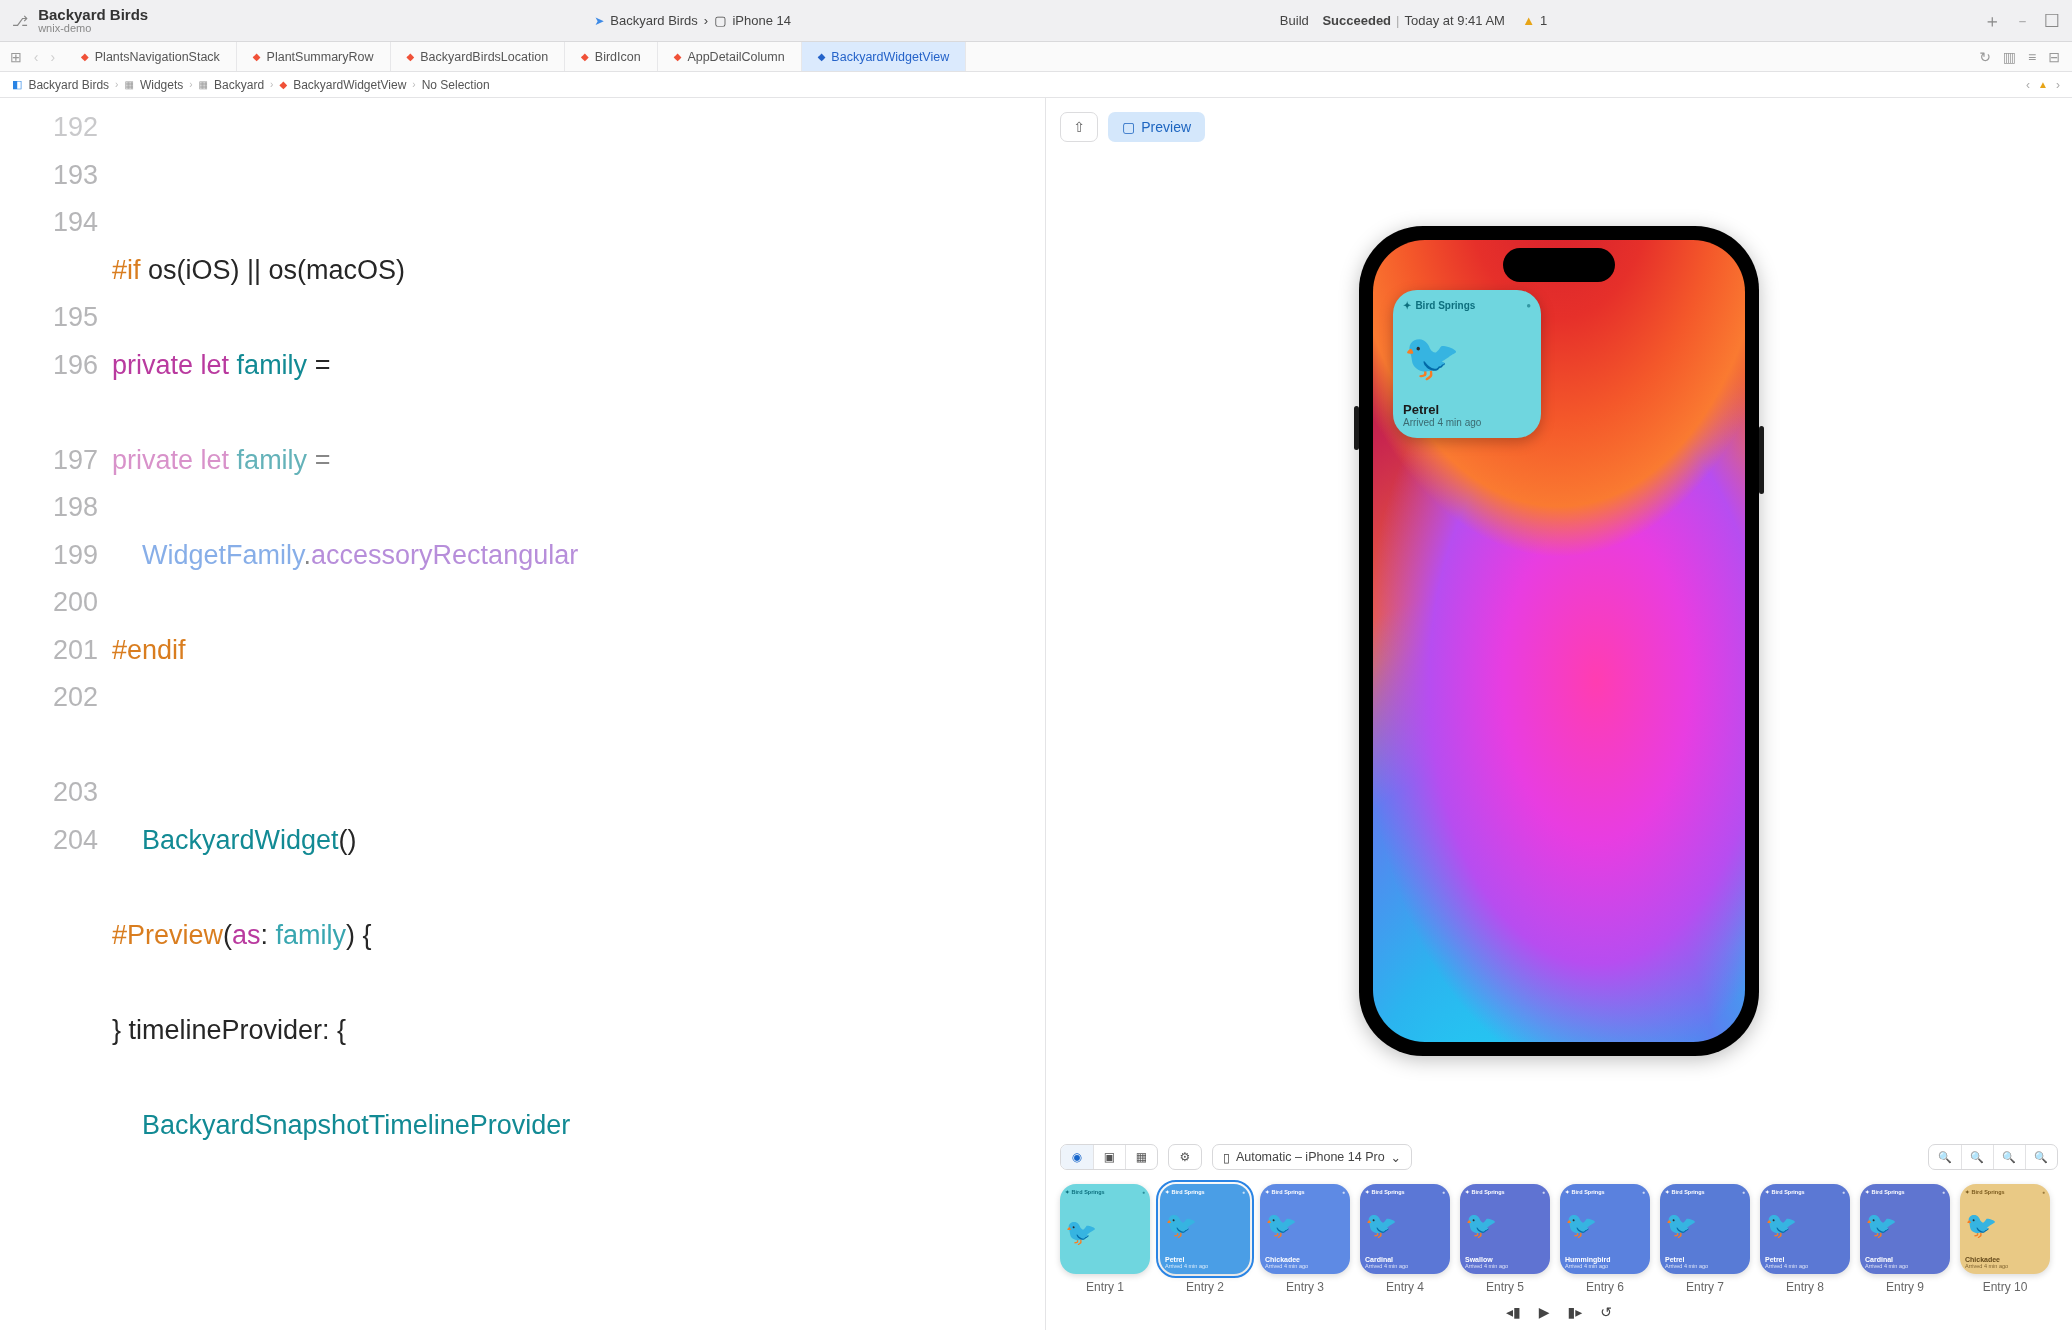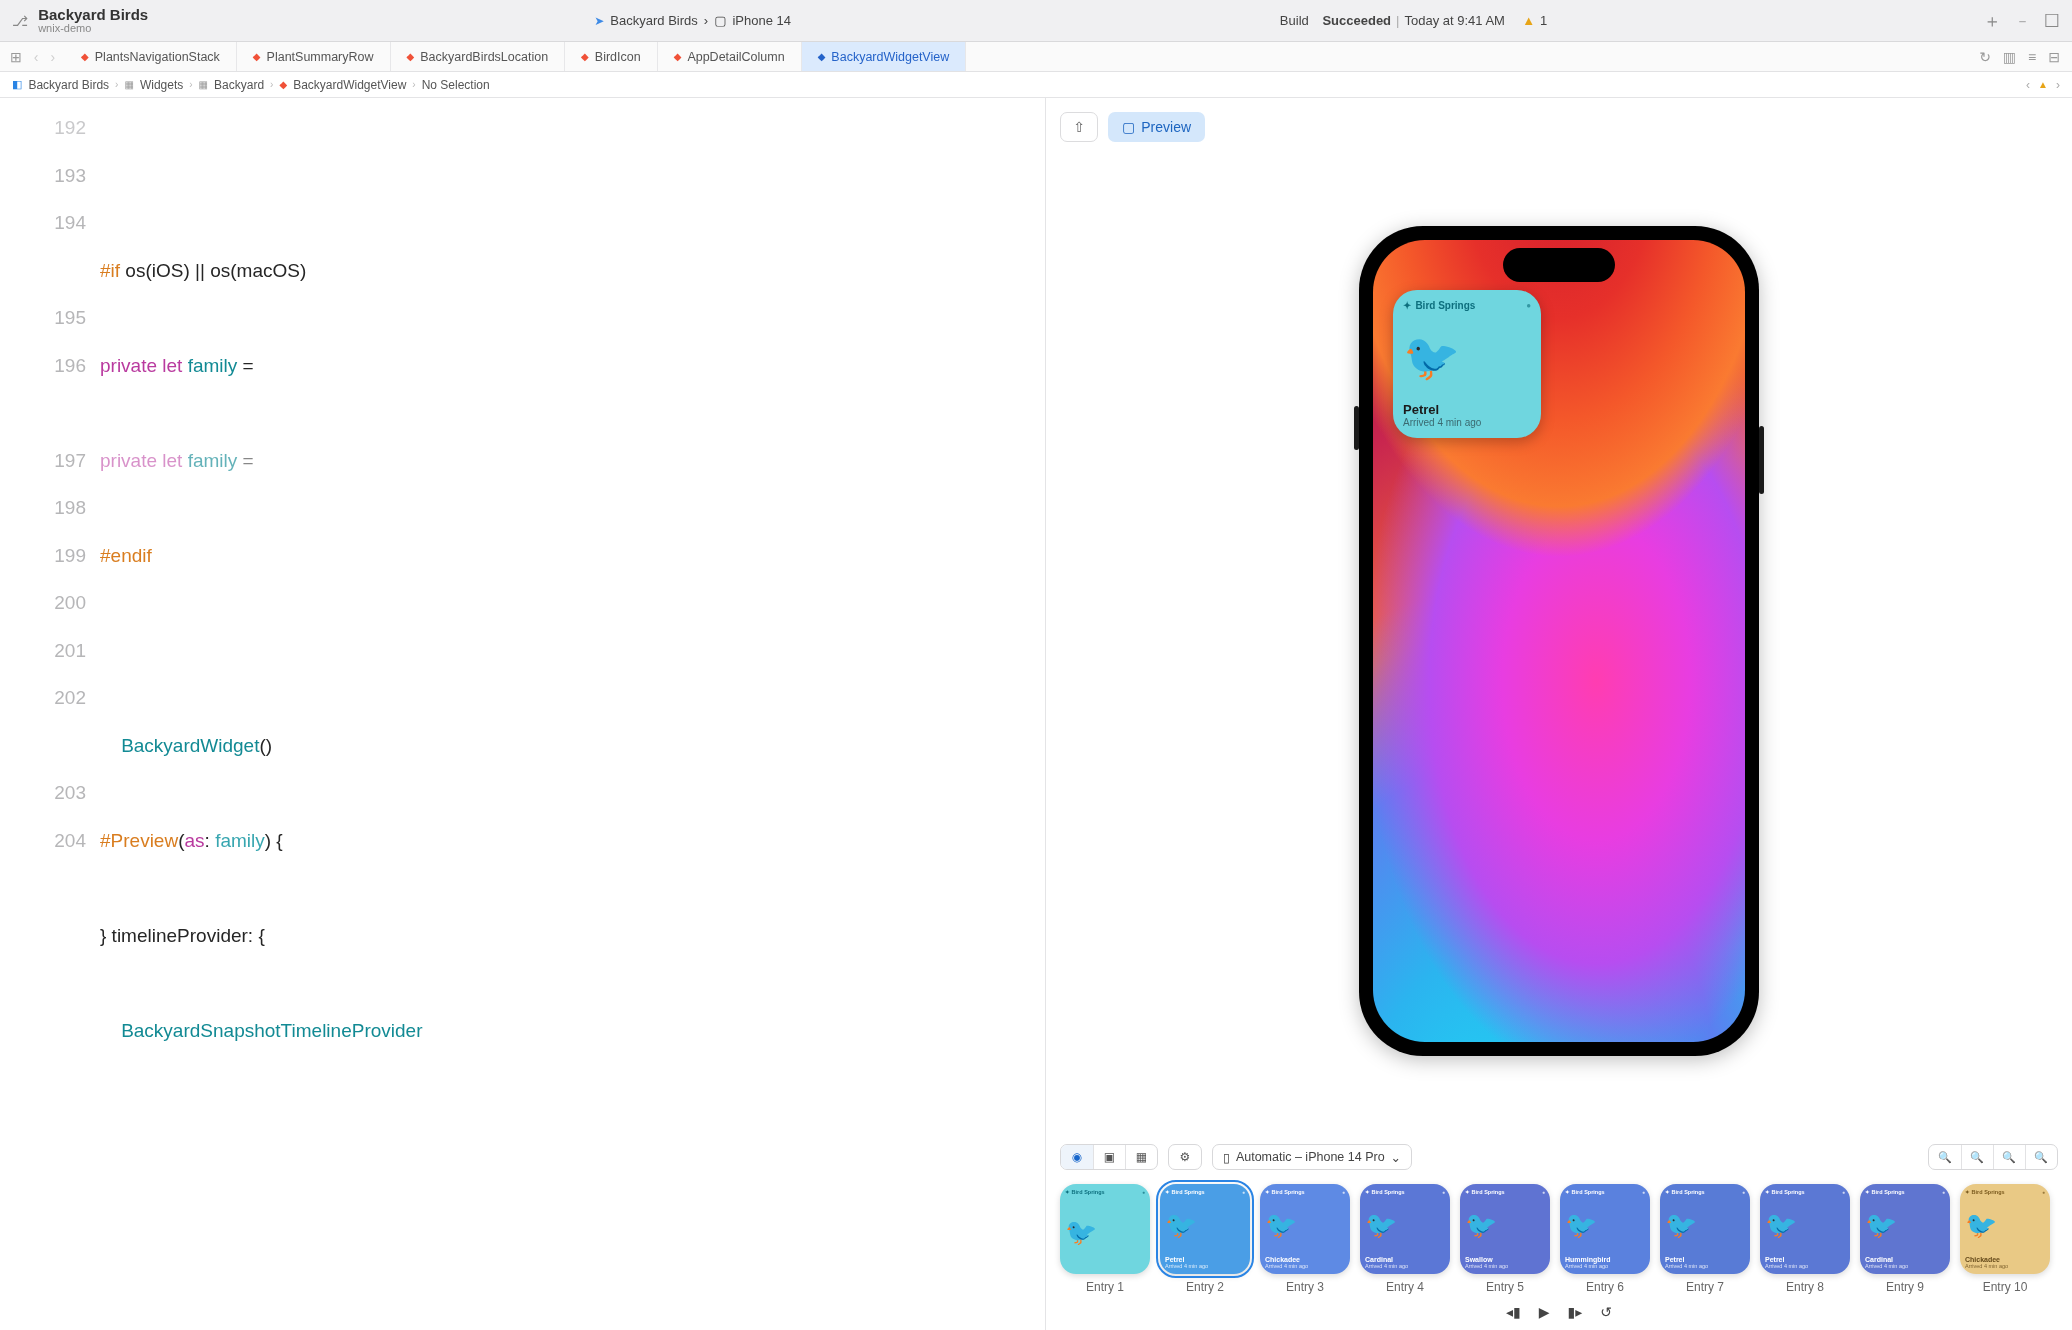--- a/index.html
+++ b/index.html
@@ -35,21 +35,21 @@
 .jumpbar { height: 26px; border-bottom: 1px solid #e4e4e6; display: flex; align-items: center; padding: 0 12px; gap: 6px; font-size: 12px; color: #555; }
 .jumpbar .sep { color: #bbb; font-size: 10px; }
 .jbicon { color: #2a84e4; font-size: 11px; }
 .fold-icon { color: #999; font-size: 10px; }
 .jump-right { margin-left: auto; display: flex; align-items: center; gap: 8px; font-size: 12px; color: #aaa; }
 
 
 .main { display: flex; height: calc(100% - 42px - 30px - 26px); }
 
 
-.editor { width: 1045px; padding: 6px 0 0 0; font-family: "SF Mono", Menlo, monospace; font-size: 19px; line-height: 47.5px; display: flex; }
+.editor { width: 1045px; padding: 6px 0 0 12px; font-family: "SF Mono", Menlo, monospace; font-size: 27px; line-height: 47.5px; display: flex; }
 .gutter { width: 100px; text-align: right; padding-right: 14px; color: #b6b6b8; user-select: none; }
 .gutter div { height: 47.5px; }
 .code { flex: 1; white-space: pre; padding-right: 12px; }
 .code .l { height: 47.5px; }
 .c-dir { color: #d97d1f; }  
 .c-kw  { color: #b93a9f; }  
 .c-id-decl { color: #128a94; }  
 .c-id-use  { color: #38a6b0; }  
 .c-type{ color: #3879d9; }  
 .c-mem { color: #9152c7; }  
@@ -226,20 +226,21 @@
         <div>202</div>
         <div>&nbsp;</div>
         <div>203</div>
         <div>204</div>
     </div>
     <div class="code">
 <div class="l cut">&nbsp;</div>
 <div class="l"><span class="c-dir">#if</span><span class="c-plain"> os(iOS) || os(macOS)</span></div>
 <div class="l"><span class="c-kw">private</span> <span class="c-kw">let</span> <span class="c-id-decl">family</span><span class="c-plain"> =</span></div>
 <div class="l"><span class="c-kw" style="opacity:.55">private</span> <span class="c-kw" style="opacity:.55">let</span> <span class="c-id-decl" style="opacity:.65">family</span><span class="c-plain" style="opacity:.55"> =</span></div>
+<div class="l">    <span class="c-type" style="opacity:.6">WidgetFamily</span><span class="c-plain" style="opacity:.55">.</span><span class="c-mem" style="opacity:.65">accessoryRectangular</span></div>
 <div class="l"><span class="c-dir">#endif</span></div>
 <div class="l">&nbsp;</div>
 <div class="l">    <span class="c-call">BackyardWidget</span><span class="c-plain">()</span></div>
 <div class="l"><span class="c-dir">#Preview</span><span class="c-plain">(</span><span class="c-kw">as</span><span class="c-plain">: </span><span class="c-id-use">family</span><span class="c-plain">) {</span></div>
 <div class="l"><span class="c-plain">} timelineProvider: {</span></div>
 <div class="l">    <span class="c-call">BackyardSnapshotTimelineProvider</span></div>
 
 
 
     </div>

